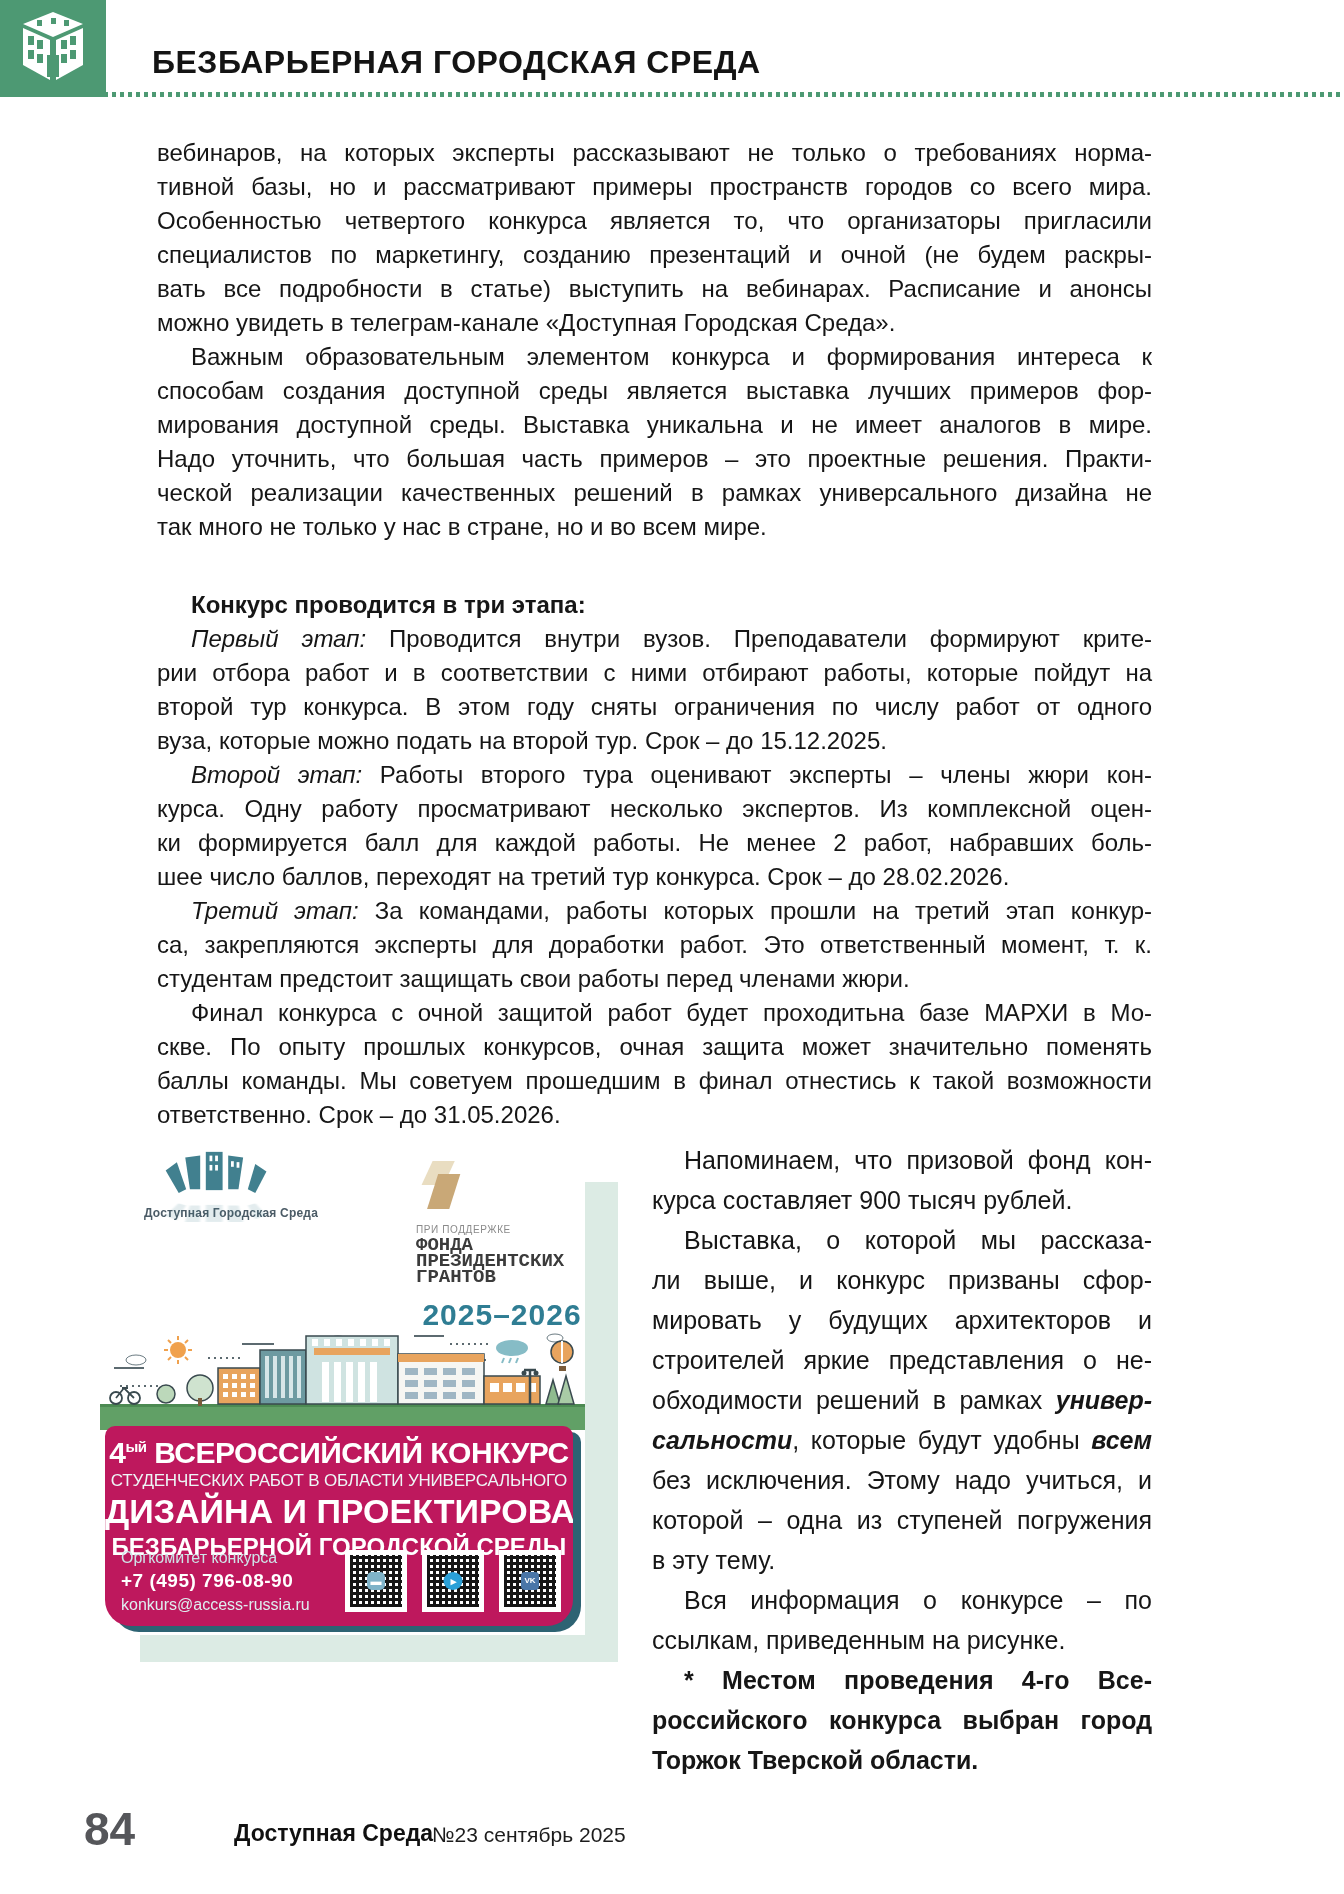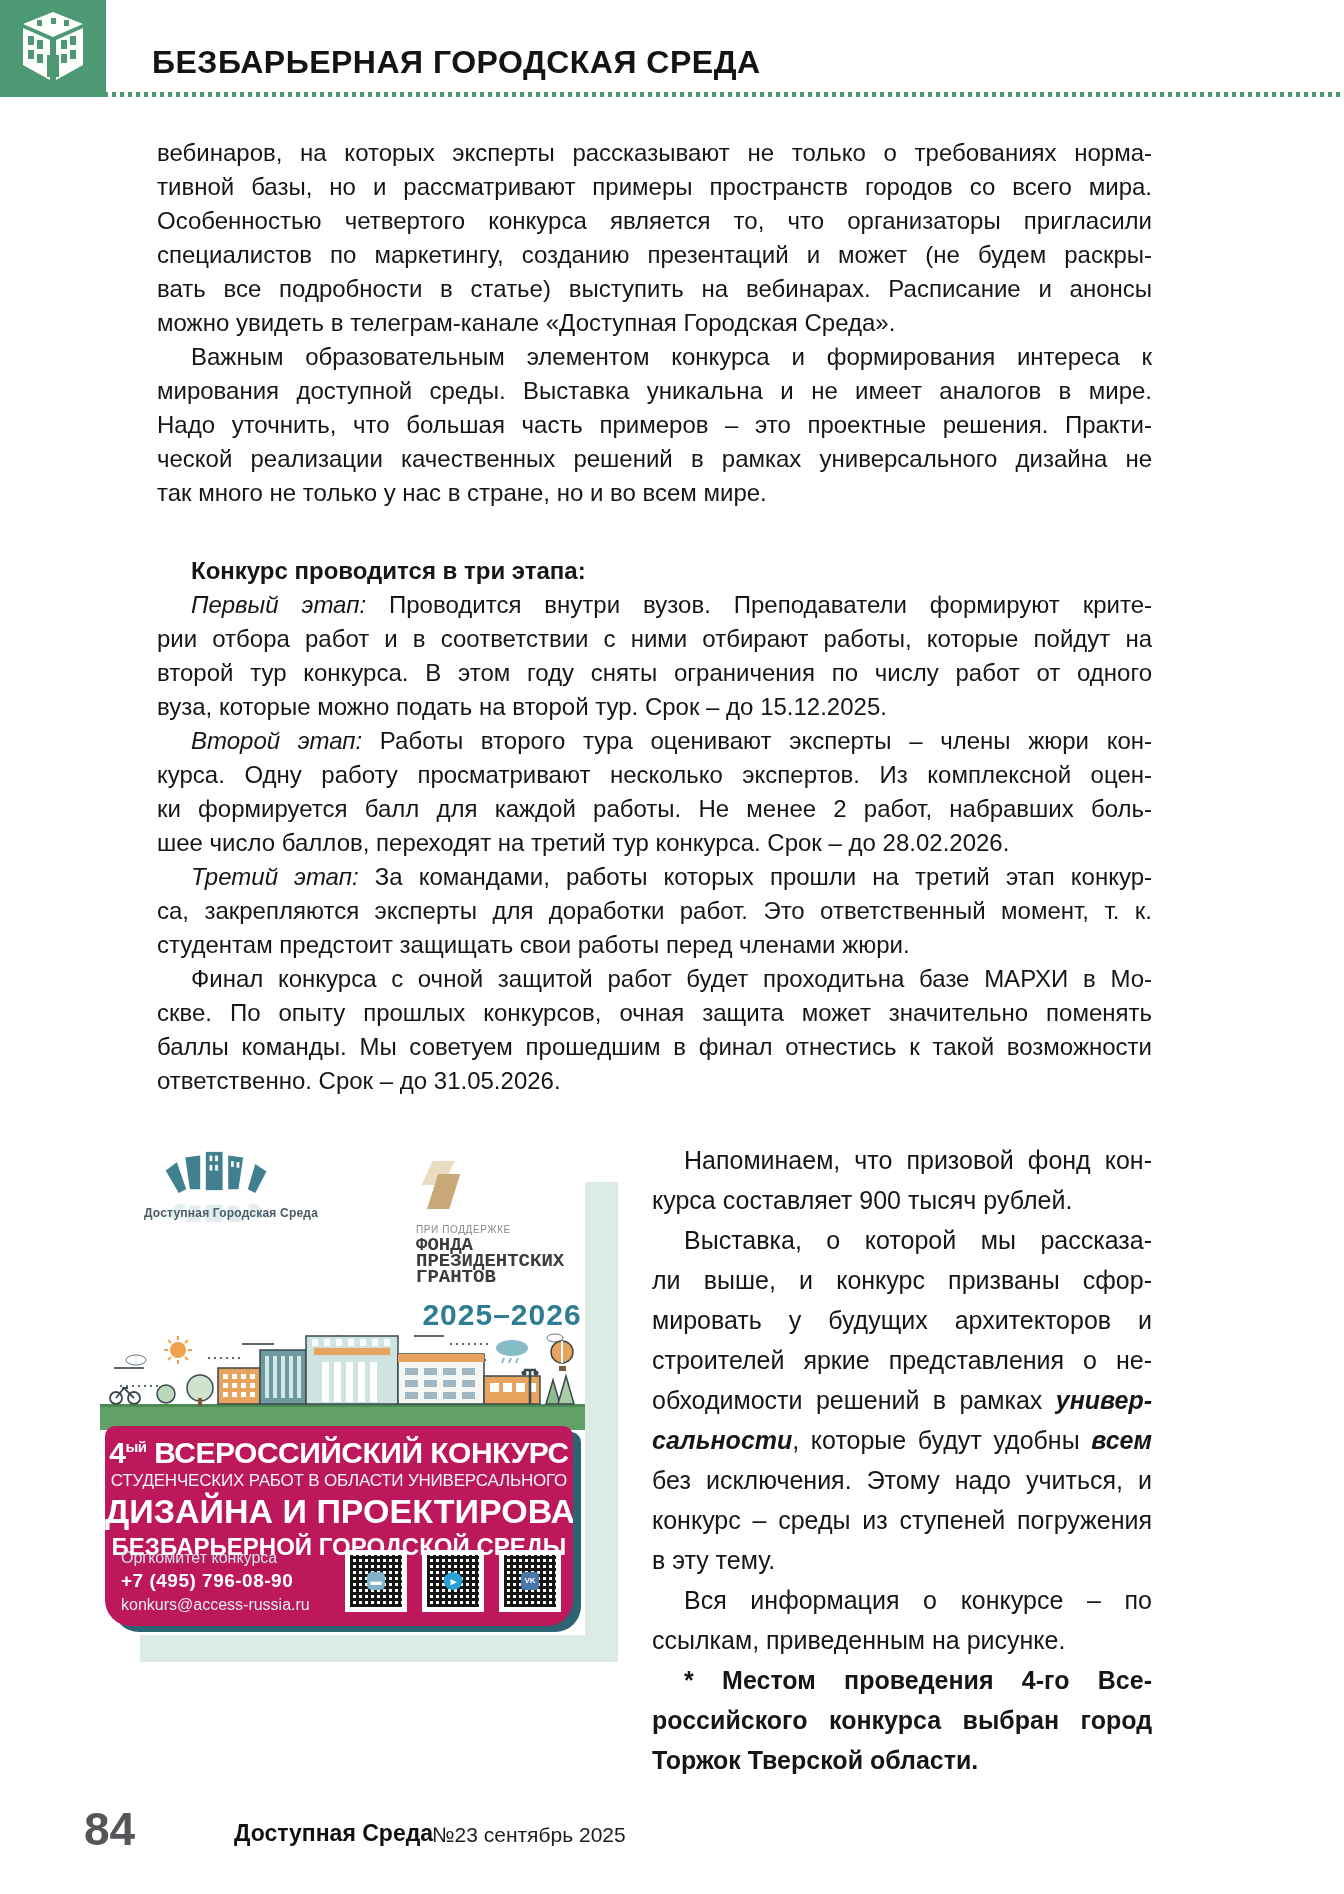--- a/index.html
+++ b/index.html
@@ -99,26 +99,27 @@
     </svg>
   </div>
   <div class="page-title">БЕЗБАРЬЕРНАЯ ГОРОДСКАЯ СРЕДА</div>
   <div class="dotted-rule"></div>
 
   <div class="main-column">
       <div class="para">
         <div class="tline">вебинаров, на которых эксперты рассказывают не только о требованиях норма-</div>
         <div class="tline">тивной базы, но и рассматривают примеры пространств городов со всего мира.</div>
         <div class="tline">Особенностью четвертого конкурса является то, что организаторы пригласили</div>
-        <div class="tline">специалистов по маркетингу, созданию презентаций и может (не будем раскры-</div>
+        <div class="tline">специалистов по маркетингу, созданию презентаций и очной (не будем раскры-</div>
         <div class="tline">вать все подробности в статье) выступить на вебинарах. Расписание и анонсы</div>
         <div class="tline lastline">можно увидеть в телеграм-канале «Доступная Городская Среда».</div>
       </div>
       <div class="para">
         <div class="tline indent">Важным образовательным элементом конкурса и формирования интереса к</div>
+        <div class="tline">способам создания доступной среды является выставка лучших примеров фор-</div>
         <div class="tline">мирования доступной среды. Выставка уникальна и не имеет аналогов в мире.</div>
         <div class="tline">Надо уточнить, что большая часть примеров – это проектные решения. Практи-</div>
         <div class="tline">ческой реализации качественных решений в рамках универсального дизайна не</div>
         <div class="tline lastline">так много не только у нас в стране, но и во всем мире.</div>
       </div>
       <div class="para para-heading">
         <div class="tline lastline indent">Конкурс проводится в три этапа:</div>
       </div>
       <div class="para">
         <div class="tline indent"><span class="seg-i">Первый этап:</span><span> Проводится внутри вузов. Преподаватели формируют крите-</span></div>
@@ -362,21 +363,21 @@
         <div class="tline lastline">курса составляет 900 тысяч рублей.</div>
       </div>
       <div class="para">
         <div class="tline indent">Выставка, о которой мы рассказа-</div>
         <div class="tline">ли выше, и конкурс призваны сфор-</div>
         <div class="tline">мировать у будущих архитекторов и</div>
         <div class="tline">строителей яркие представления о не-</div>
         <div class="tline"><span>обходимости решений в рамках </span><span class="seg-bi">универ-</span></div>
         <div class="tline"><span class="seg-bi">сальности</span><span>, которые будут удобны </span><span class="seg-bi">всем</span></div>
         <div class="tline">без исключения. Этому надо учиться, и</div>
-        <div class="tline">конкурс – среды из ступеней погружения</div>
+        <div class="tline">которой – одна из ступеней погружения</div>
         <div class="tline lastline">в эту тему.</div>
       </div>
       <div class="para">
         <div class="tline indent">Вся информация о конкурсе – по</div>
         <div class="tline lastline">ссылкам, приведенным на рисунке.</div>
       </div>
       <div class="para para-bold">
         <div class="tline indent">* Местом проведения 4-го Все-</div>
         <div class="tline">российского конкурса выбран город</div>
         <div class="tline lastline">Торжок Тверской области.</div>

